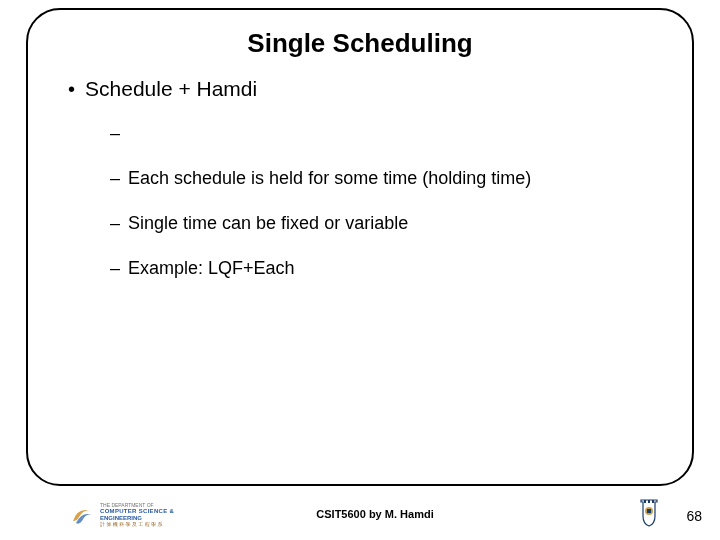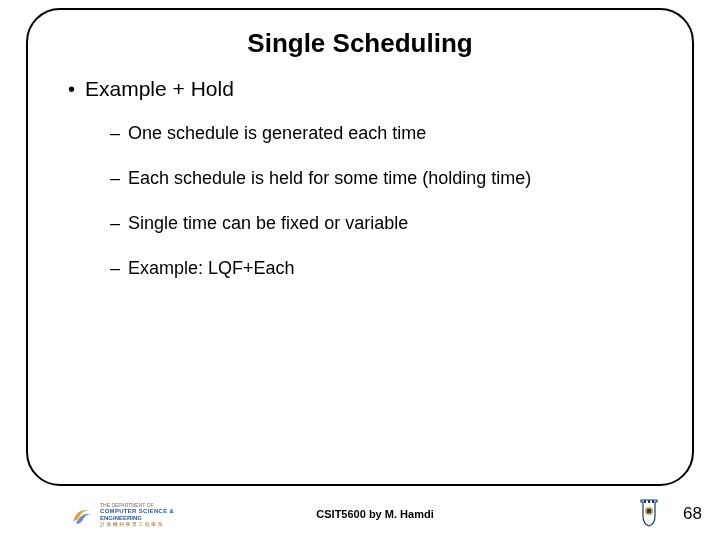--- a/index.html
+++ b/index.html
@@ -97,39 +97,38 @@
     position: absolute;
     right: 60px;
     bottom: 6px;
     width: 22px;
     height: 30px;
   }
   .page-num {
     position: absolute;
     right: 18px;
     bottom: 10px;
-    font-size: 17px;
+    font-size: 14px;
     color: #000;
   }
 </style>
 </head>
 <body>
 
 <div class="frame">
   <h1 class="title">Single Scheduling</h1>
 
   <div class="bullet-lvl1">
     <span class="dot">•</span>
-    <span>Example + Hold</span>
+    <span>Schedule + Hamdi</span>
   </div>
 
   <div class="sublist">
     <div class="bullet-lvl2">
       <span class="dash">–</span>
-      <span>One schedule is generated each time</span>
     </div>
     <div class="bullet-lvl2">
       <span class="dash">–</span>
       <span>Each schedule is held for some time (holding time)</span>
     </div>
     <div class="bullet-lvl2">
       <span class="dash">–</span>
       <span>Single time can be fixed or variable</span>
     </div>
     <div class="bullet-lvl2">

